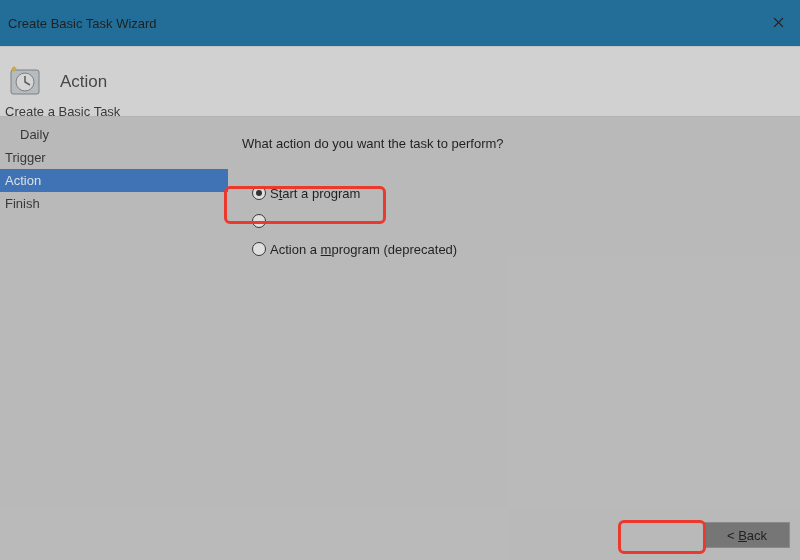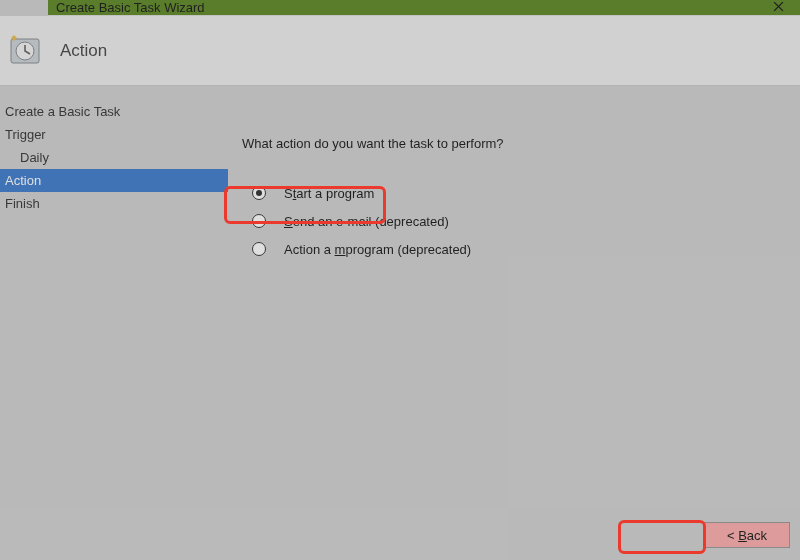--- a/index.html
+++ b/index.html
@@ -4,22 +4,22 @@
 <style>
   * { box-sizing: border-box; margin: 0; padding: 0; font-family: "Segoe UI", Tahoma, sans-serif; font-size: 13px; }
   html, body { width: 800px; height: 560px; overflow: hidden; }
   body { background: #cdcdcd; position: relative; }
 
   
   .scrim { position: absolute; inset: 0; background: rgba(128,128,128,0.25); pointer-events: none; z-index: 50; }
 
   
   .titlebar {
-    height: 16px; display: flex; align-items: center; justify-content: space-between;
-    background: #4d7c0f; border-bottom: 1px solid #d8d8d8; padding: 0 0 0 8px; margin-left: 48px;
+    height: 47px; display: flex; align-items: center; justify-content: space-between;
+    background: #0369a1; border-bottom: 1px solid #d8d8d8; padding: 0 0 0 8px;
   }
   .titlebar .title { color: #000; }
   .close-btn { width: 44px; height: 100%; display: flex; align-items: center; justify-content: center; }
   .close-btn svg { width: 11px; height: 11px; }
 
   
   .header-band {
     height: 70px; border-bottom: 1px solid #c5c5c5; background: #ededed;
     display: flex; align-items: center; padding-left: 8px; gap: 18px;
   }
@@ -32,41 +32,41 @@
   .sidebar-item {
     height: 23px; line-height: 23px; padding-left: 5px; color: #212121;
     white-space: nowrap;
   }
   .sidebar-item.indent { padding-left: 20px; }
   .sidebar-item.selected { background: #2a6fc9; color: #fff; }
 
   .content { flex: 1; padding: 36px 14px 0 14px; color: #000; }
   .prompt { margin-bottom: 28px; }
 
-  .radio-row { display: flex; align-items: center; height: 28px; gap: 18px; padding-left: 10px; }
+  .radio-row { display: flex; align-items: center; height: 28px; gap: 4px; padding-left: 10px; }
   .radio-circle {
     width: 14px; height: 14px; border: 1px solid #202020; border-radius: 50%; position: relative; background: #fff;
   }
   .radio-circle.checked::after {
     content: ""; position: absolute; top: 3px; left: 3px; width: 6px; height: 6px; border-radius: 50%; background: #1a1a1a;
   }
   .radio-label .ul { text-decoration: underline; }
 
   
   .hl { position: absolute; border: 3px solid #eb3a2d; border-radius: 6px; pointer-events:none; z-index: 60; }
   .hl-option { top: 186px; left: 224px; width: 162px; height: 38px; }
   .hl-next   { bottom: 6px; left: 618px; width: 88px; height: 34px; }
 
   
   .footer {
     position: absolute; bottom: 0; left: 0; right: 0; height: 50px;
     display: flex; justify-content: flex-end; align-items: center; gap: 6px; padding-right: 10px;
   }
   .btn {
-    width: 86px; height: 26px; background: #fca5a5; border: 1px solid #8e8e8e;
+    width: 86px; height: 26px; background: #737373; border: 1px solid #8e8e8e;
     display: flex; align-items: center; justify-content: center; color: #000;
   }
   .btn .ul { text-decoration: underline; }
 </style>
 </head>
 <body>
 
 <div class="titlebar">
   <span class="title">Create Basic Task Wizard</span>
   <div class="close-btn">
@@ -86,41 +86,38 @@
       <path d="M17 11 L17 17 L22 20" stroke="#555" stroke-width="1.6" fill="none"></path>
       <path d="M3 4 L6 1 L9 4 L6 7 Z" fill="#e5b73e"></path>
     </svg>
   </span>
   <span class="step-title">Action</span>
 </div>
 
 <div class="main">
   <div class="sidebar">
     <div class="sidebar-item">Create a Basic Task</div>
+    <div class="sidebar-item indent">Daily</div>
     <div class="sidebar-item">Trigger</div>
-    <div class="sidebar-item indent">Daily</div>
     <div class="sidebar-item selected">Action</div>
     <div class="sidebar-item">Finish</div>
   </div>
 
   <div class="content">
     <div class="prompt">What action do you want the task to perform?</div>
 
     <div class="radio-row">
       <span class="radio-circle checked"></span>
       <span class="radio-label">
         <span>S</span><span class="ul">t</span><span>art a program</span>
       </span>
     </div>
 
     <div class="radio-row">
       <span class="radio-circle"></span>
-      <span class="radio-label">
-        <span></span><span class="ul">S</span><span>end an e-mail (deprecated)</span>
-      </span>
     </div>
 
     <div class="radio-row">
       <span class="radio-circle"></span>
       <span class="radio-label">
         <span>Action a </span><span class="ul">m</span><span>program (deprecated)</span>
       </span>
     </div>
   </div>
 </div>

